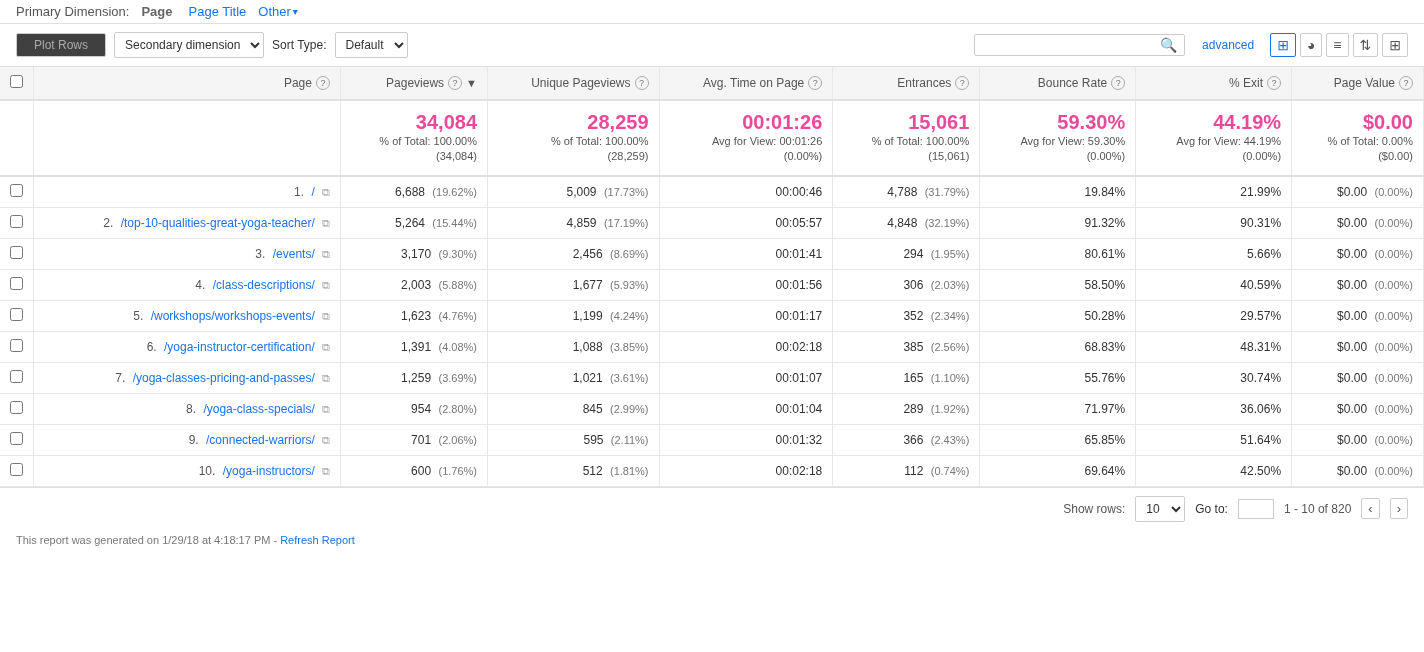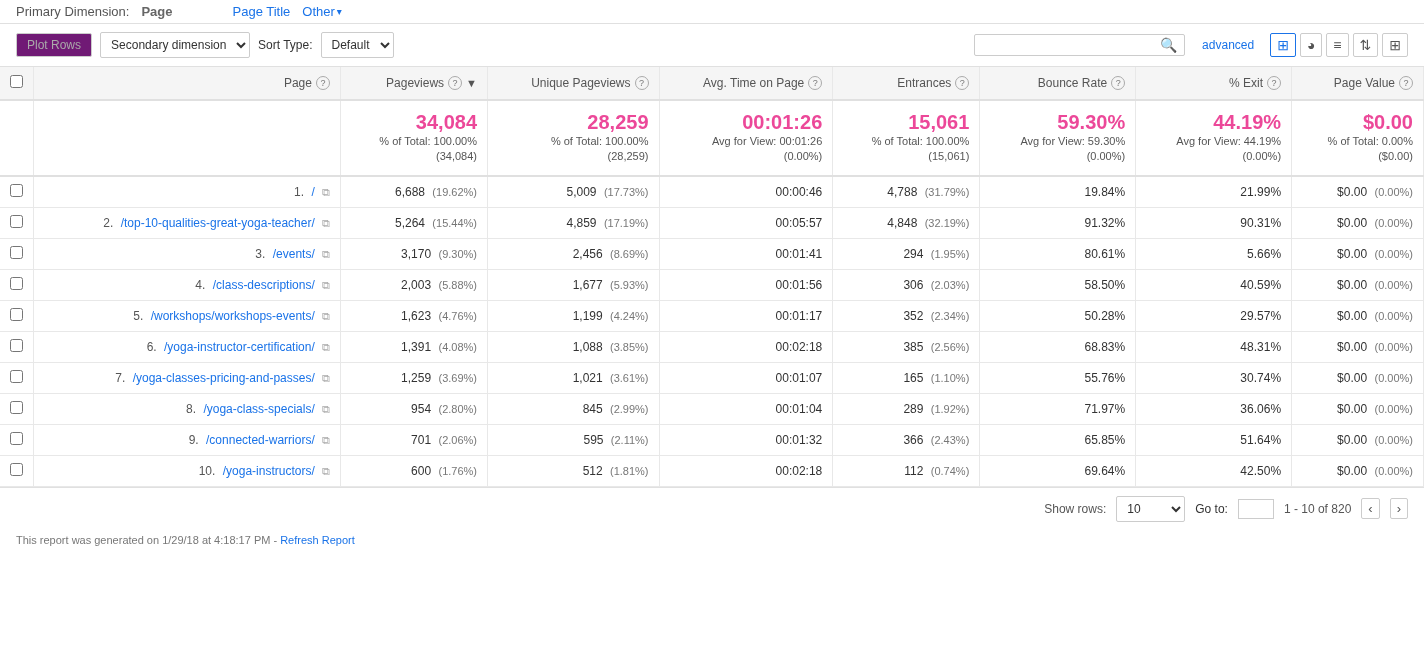--- a/index.html
+++ b/index.html
@@ -10,35 +10,35 @@
       align-items: center;
       padding: 2px 16px;
       border-bottom: 1px solid #e0e0e0;
       gap: 8px;
     }
     .top-bar .label { color: #555; font-size: 13px; }
     .dim-btn {
       background: none; border: none; cursor: pointer; font-size: 13px; color: #333; padding: 2px 4px;
     }
     .dim-btn.active { color: #666; font-weight: bold; }
-    .dim-btn.link { color: #1a73e8; text-decoration: none; background: none; border: none; cursor: pointer; font-size: 13px; margin-left: 44px; }
+    .dim-btn.link { color: #1a73e8; text-decoration: none; background: none; border: none; cursor: pointer; font-size: 13px; }
     .other-btn {
       display: flex; align-items: center; gap: 2px; color: #1a73e8; background: none; border: none; cursor: pointer; font-size: 13px;
     }
     .other-btn .arrow { font-size: 10px; }
 
     .toolbar {
       display: flex;
       align-items: center;
       padding: 8px 16px;
       gap: 8px;
       border-bottom: 1px solid #e0e0e0;
     }
     .toolbar-btn {
-      background: #701a75; border: 1px solid #ccc; border-radius: 2px; padding: 4px 10px; font-size: 12px; color: #555; cursor: pointer;
+      background: #404040; border: 1px solid #ccc; border-radius: 2px; padding: 4px 17px; font-size: 12px; color: #555; cursor: pointer;
     }
     .toolbar-btn:disabled { color: #aaa; cursor: not-allowed; }
     .select-dropdown {
       border: 1px solid #ccc; border-radius: 2px; padding: 4px 6px; font-size: 12px; color: #333; background: #fff; cursor: pointer;
     }
     .toolbar-spacer { flex: 1; }
     .search-box {
       display: flex; align-items: center; border: 1px solid #ccc; border-radius: 2px; padding: 2px 6px;
     }
     .search-box input { border: none; outline: none; font-size: 12px; width: 180px; }
@@ -472,21 +472,21 @@
       <td>
         $0.00 <span class="pct">(0.00%)</span>
       </td>
     </tr>
       </tbody>
   </table>
 </div>
 
 <div class="footer">
   <span class="show-rows">Show rows:</span>
-  <select class="select-dropdown" style="width:69px">
+  <select class="select-dropdown" style="width:50px">
     <option>10</option>
     <option>25</option>
     <option>50</option>
     <option>100</option>
   </select>
   <span>Go to:</span>
   <input type="text" class="" style="width: 36px; border: 1px solid rgb(204, 204, 204); padding: 2px 4px; font-size: 12px; text-align: center;">
   <span class="page-range">1 - 10 of 820</span>
   <button class="nav-btn">‹</button>
   <button class="nav-btn">›</button>

